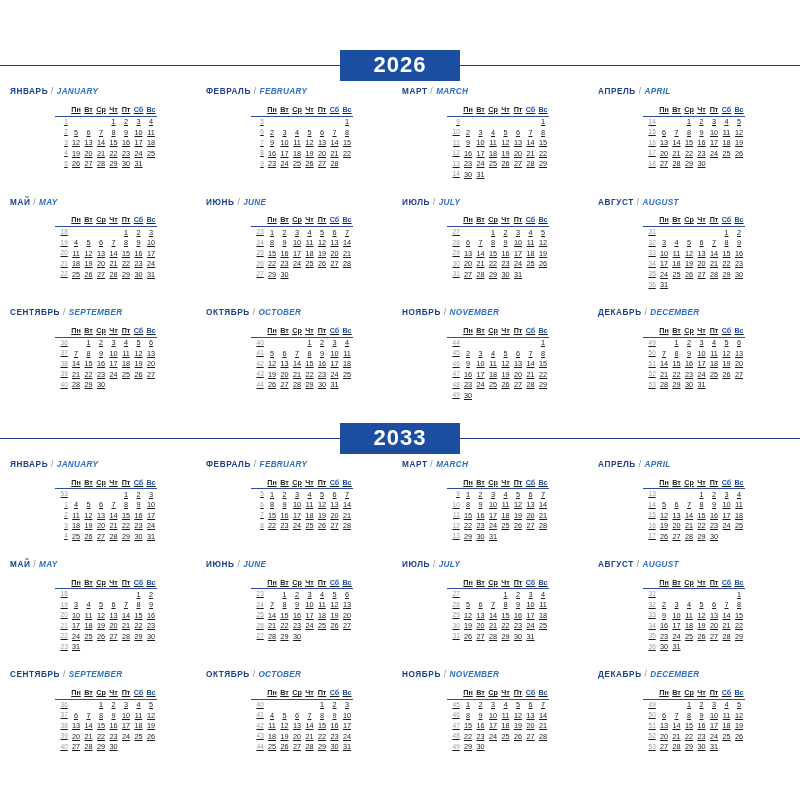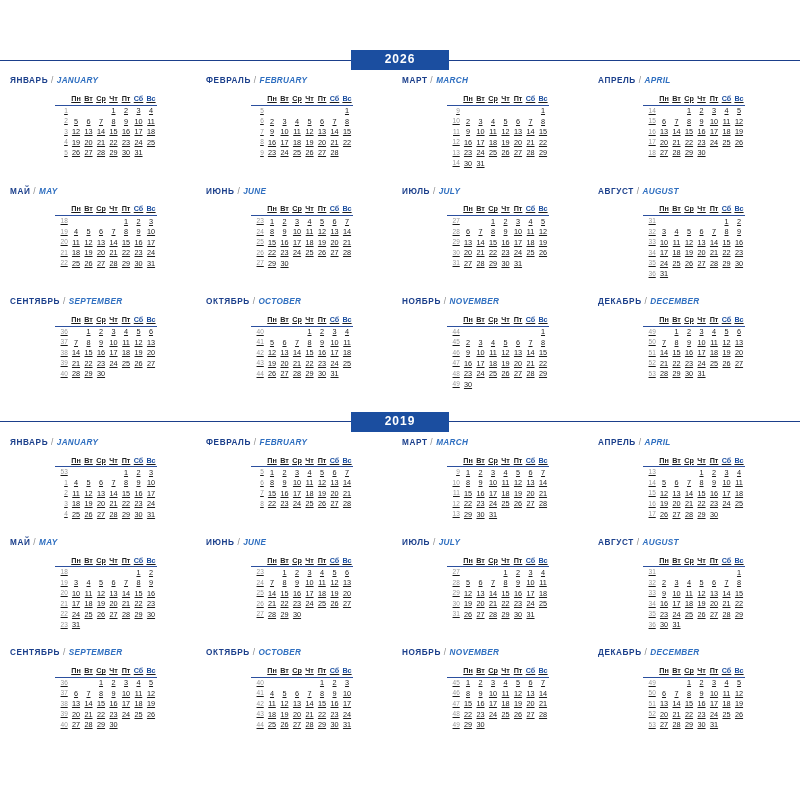--- a/index.html
+++ b/index.html
@@ -33,21 +33,21 @@
     position: relative;
   }
   .year-rule {
     height: 1px;
     background: #1b3f8b;
     flex: 1 1 auto;
   }
   .year-banner {
     background: #1b4ea0;
     color: #ffffff;
-    font-size: 12px;
+    font-size: 22px;
     font-weight: bold;
     letter-spacing: 1px;
     padding: 3px 34px 4px 34px;
     line-height: 1.1;
     text-align: center;
     flex: 0 0 auto;
   }
 
   .months-grid {
     display: grid;
@@ -996,21 +996,21 @@
                 </tr>
               </tbody>
             </table>
           </div>
         </div>
       </div>
       <div class="spacer-between-years"></div>
       <div class="year-block">
         <div class="year-banner-wrap" style="padding-top: 0px;">
           <div class="year-rule"></div>
-          <div class="year-banner">2019</div>
+          <div class="year-banner">2033</div>
           <div class="year-rule"></div>
         </div>
         <div class="months-grid">
           <div class="month">
             <div class="month-title"><span>ЯНВАРЬ</span><span class="sep"> / </span><span class="lat">JANUARY</span></div>
             <table class="cal">
               <thead>
                 <tr>
                   <th class="wk"></th>
                   <th>Пн</th>

